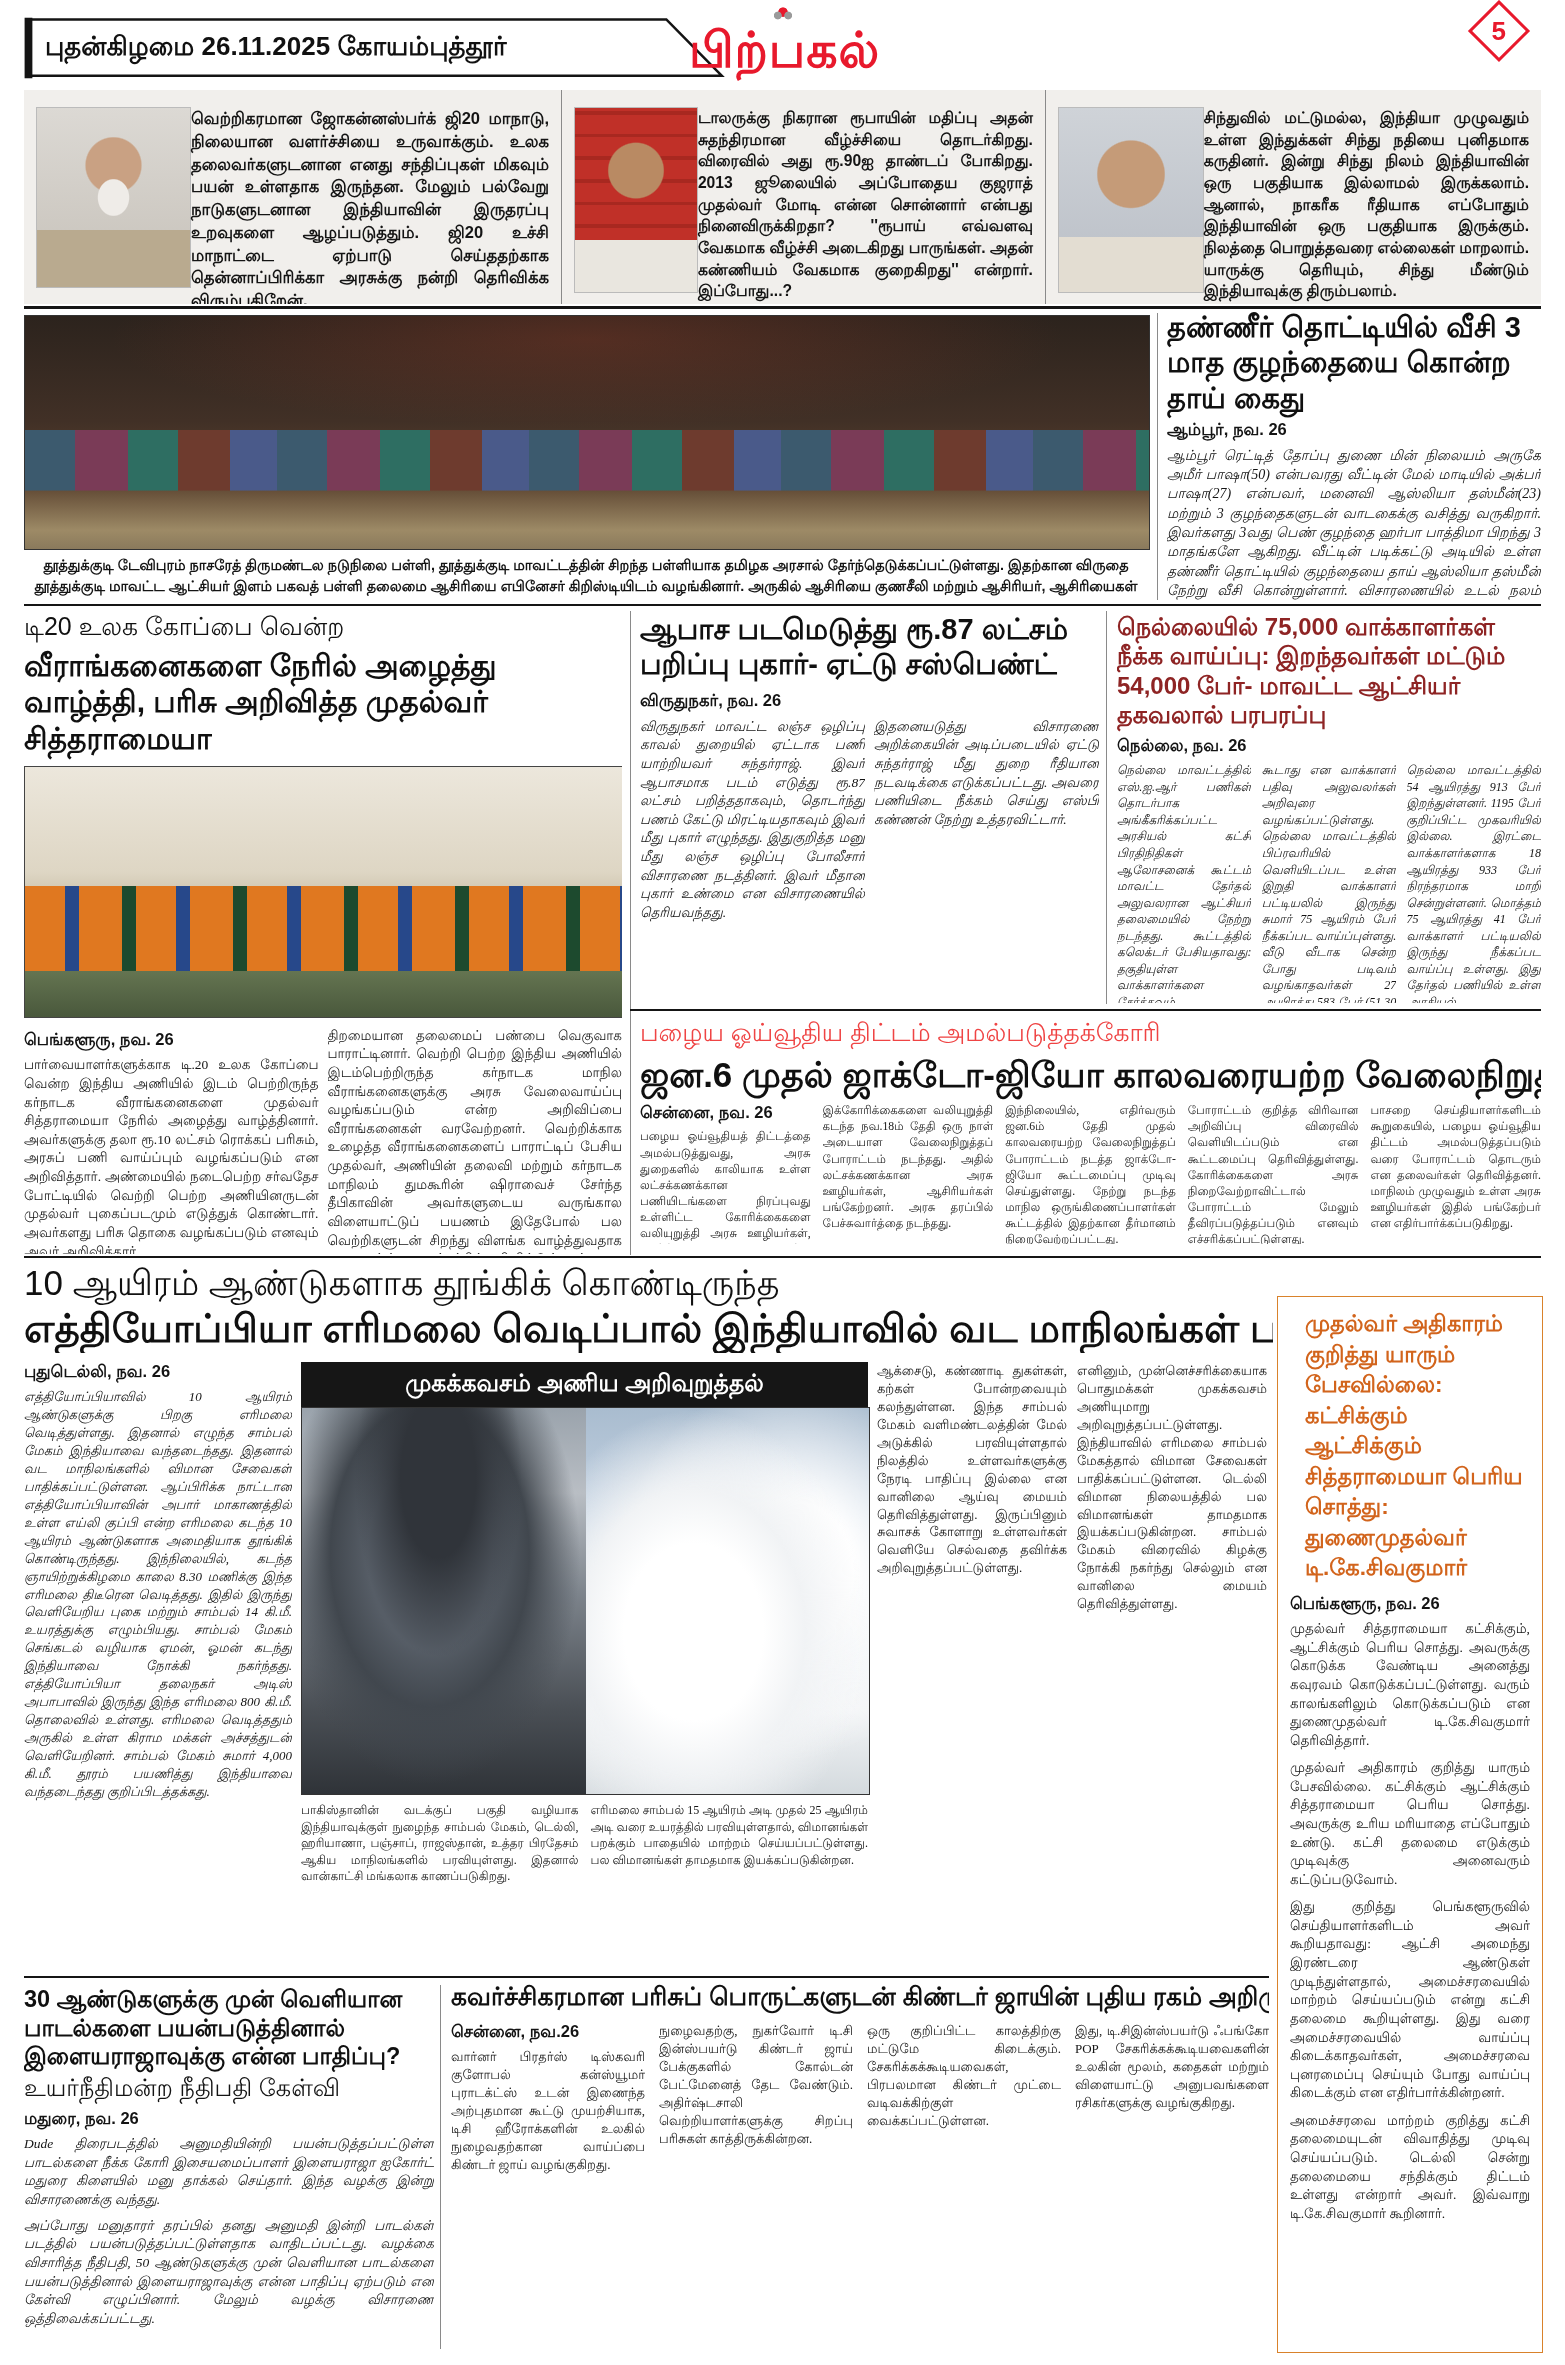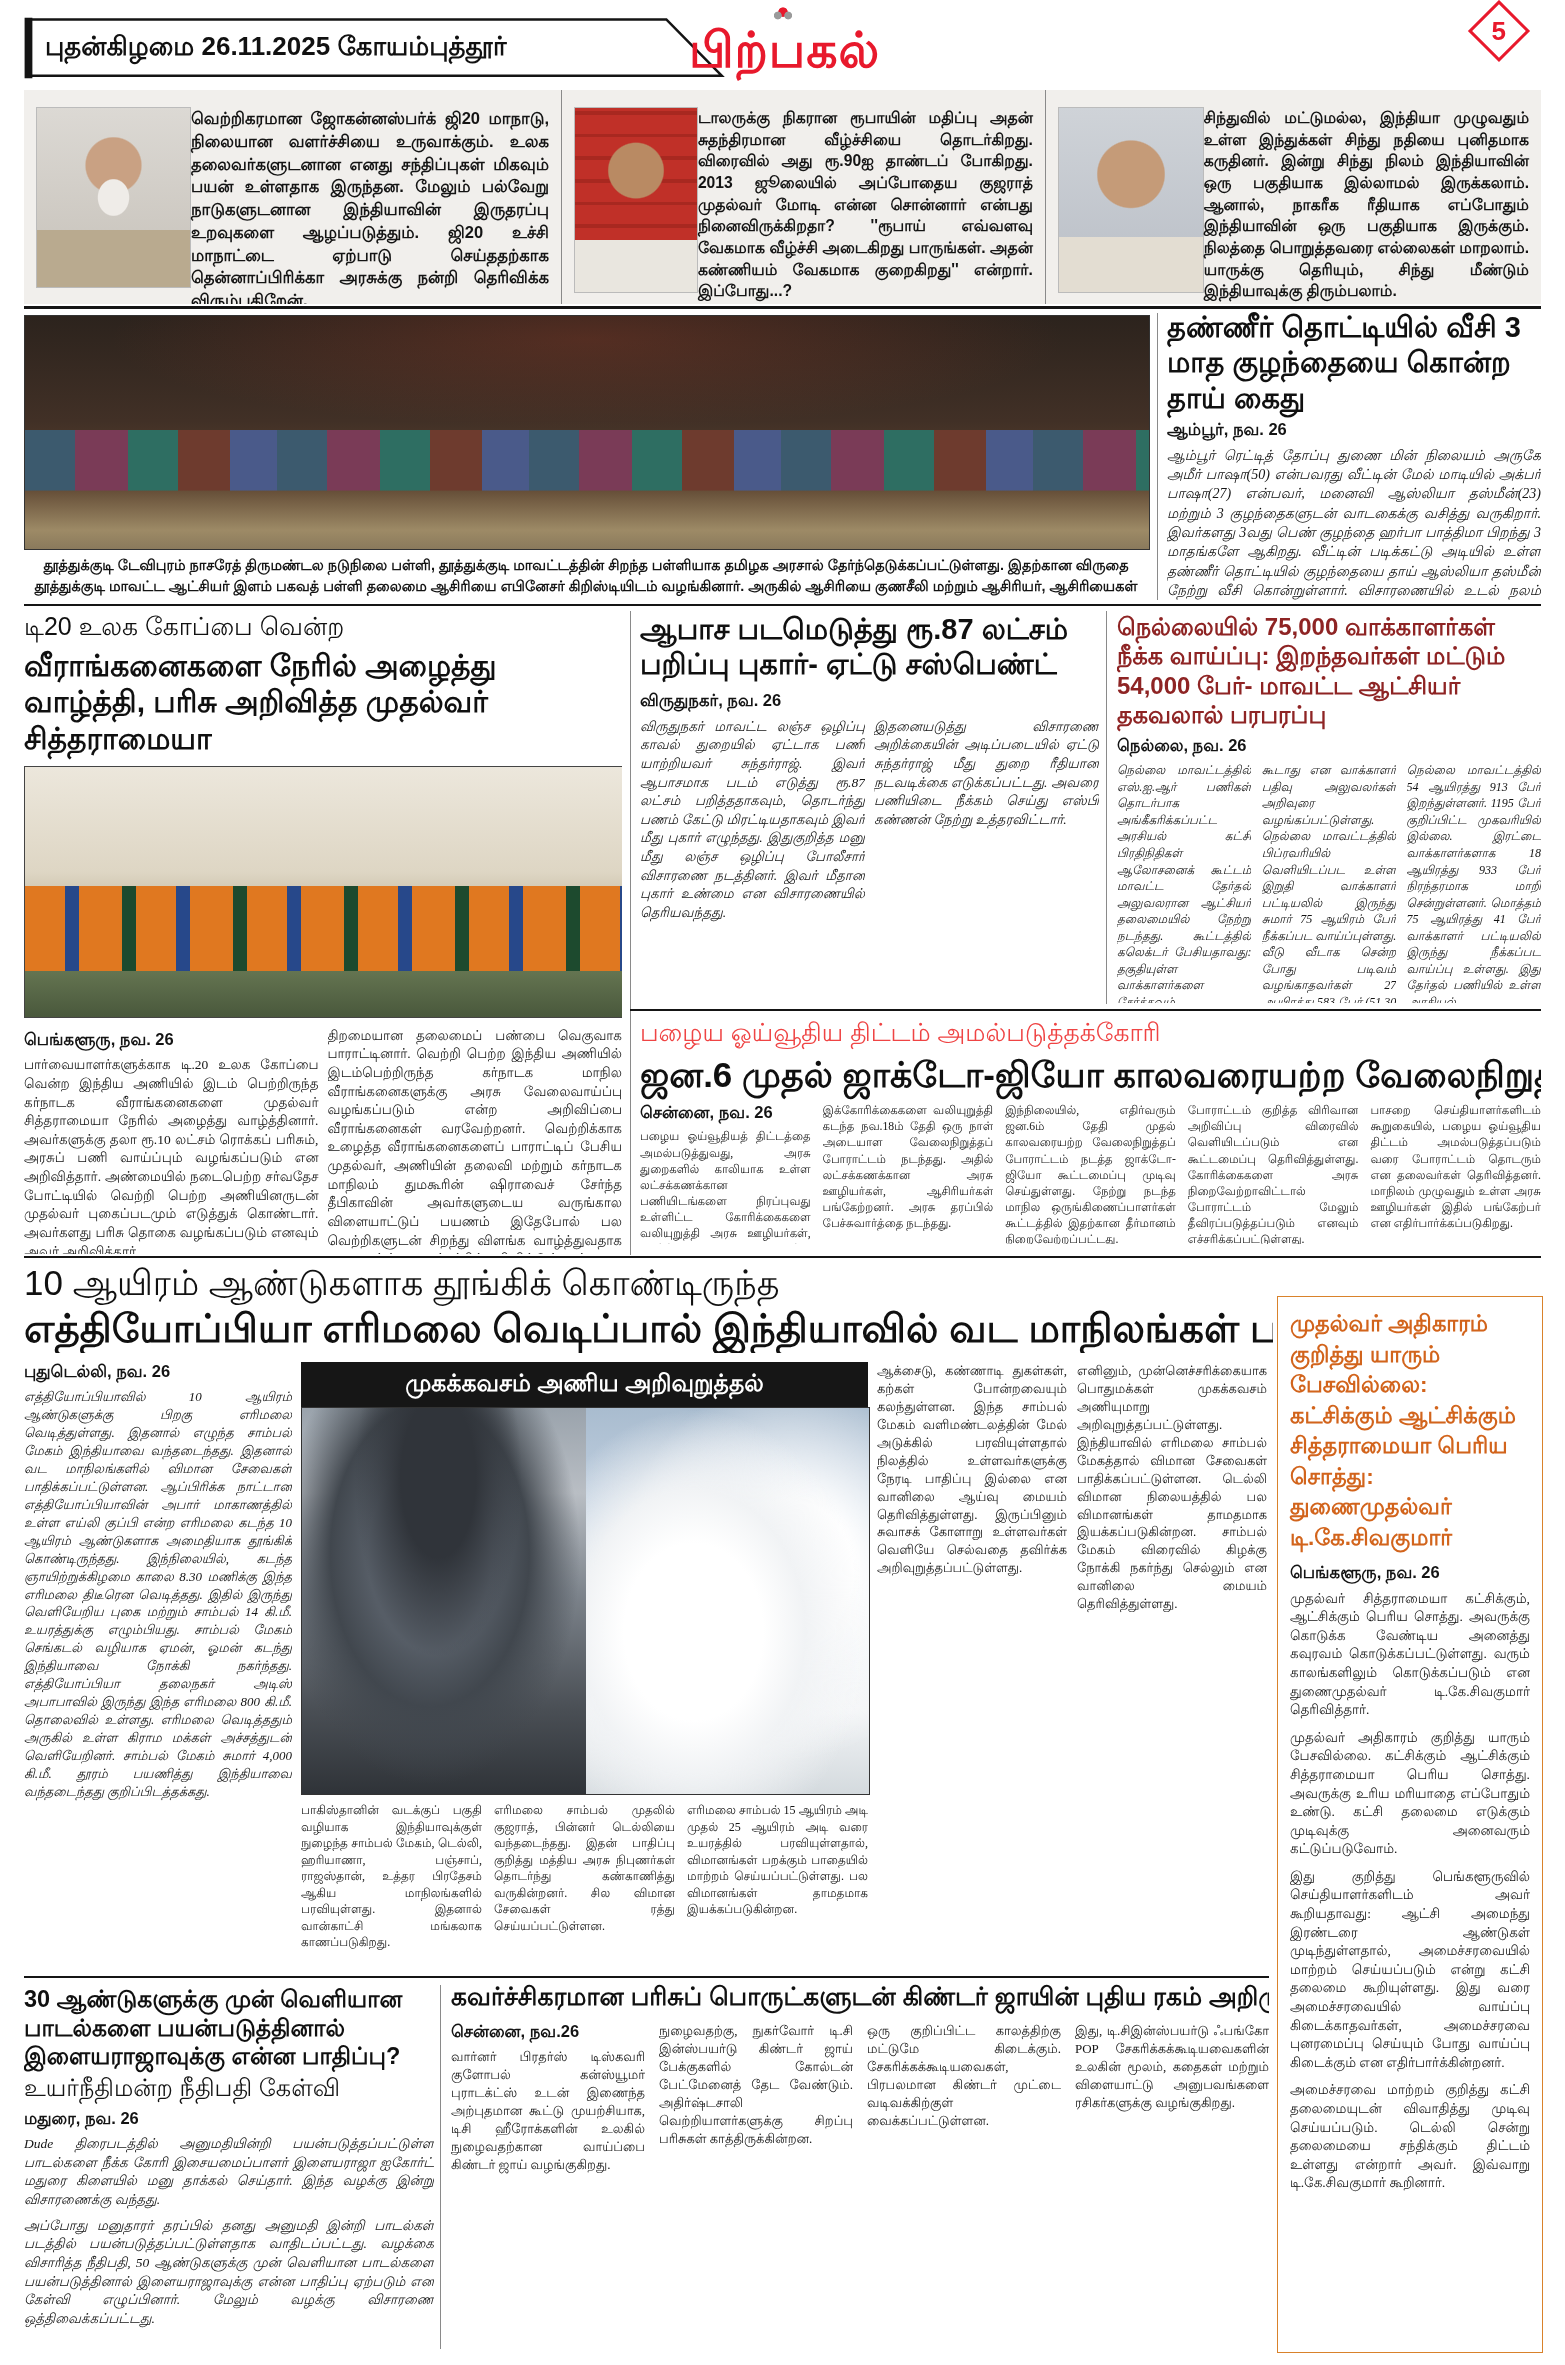--- a/index.html
+++ b/index.html
@@ -213,31 +213,30 @@
   <span>முகக்கவசம் அணிய அறிவுறுத்தல்</span>
 </div>
 
 <div class="abs" style="left:301px;top:1407px;width:567px;height:386px;display:flex;border:0.9px solid #333;">
   <div class="volcano-left" style="width:50%;height:100%;"></div>
   <div class="volcano-right" style="width:50%;height:100%;"></div>
 </div>
 
 <div class="abs cols clip" style="left:301px;top:1802px;width:567px;height:170px;gap:12px;">
   <div class="col bodytxt justify serif" style="font-size:12px;">பாகிஸ்தானின் வடக்குப் பகுதி வழியாக இந்தியாவுக்குள் நுழைந்த சாம்பல் மேகம், டெல்லி, ஹரியாணா, பஞ்சாப், ராஜஸ்தான், உத்தர பிரதேசம் ஆகிய மாநிலங்களில் பரவியுள்ளது. இதனால் வான்காட்சி மங்கலாக காணப்படுகிறது.</div>
-  <div class="col bodytxt justify serif" style="font-size:12px;">எரிமலை சாம்பல் முதலில் குஜராத், பின்னர் டெல்லியை வந்தடைந்தது. இதன் பாதிப்பு குறித்து மத்திய அரசு நிபுணர்கள் தொடர்ந்து கண்காணித்து வருகின்றனர். சில விமான சேவைகள் ரத்து செய்யப்பட்டுள்ளன.</div>
   <div class="col bodytxt justify serif" style="font-size:12px;">எரிமலை சாம்பல் 15 ஆயிரம் அடி முதல் 25 ஆயிரம் அடி வரை உயரத்தில் பரவியுள்ளதால், விமானங்கள் பறக்கும் பாதையில் மாற்றம் செய்யப்பட்டுள்ளது. பல விமானங்கள் தாமதமாக இயக்கப்படுகின்றன.</div>
 </div>
 
 <div class="abs clip bodytxt justify serif" style="left:877px;top:1362px;width:190px;height:611px;font-size:13px;">ஆக்சைடு, கண்ணாடி துகள்கள், கற்கள் போன்றவையும் கலந்துள்ளன. இந்த சாம்பல் மேகம் வளிமண்டலத்தின் மேல் அடுக்கில் பரவியுள்ளதால் நிலத்தில் உள்ளவர்களுக்கு நேரடி பாதிப்பு இல்லை என வானிலை ஆய்வு மையம் தெரிவித்துள்ளது. இருப்பினும் சுவாசக் கோளாறு உள்ளவர்கள் வெளியே செல்வதை தவிர்க்க அறிவுறுத்தப்பட்டுள்ளது.</div>
 <div class="abs clip bodytxt justify serif" style="left:1077px;top:1362px;width:190px;height:611px;font-size:13px;">எனினும், முன்னெச்சரிக்கையாக பொதுமக்கள் முகக்கவசம் அணியுமாறு அறிவுறுத்தப்பட்டுள்ளது. இந்தியாவில் எரிமலை சாம்பல் மேகத்தால் விமான சேவைகள் பாதிக்கப்பட்டுள்ளன. டெல்லி விமான நிலையத்தில் பல விமானங்கள் தாமதமாக இயக்கப்படுகின்றன. சாம்பல் மேகம் விரைவில் கிழக்கு நோக்கி நகர்ந்து செல்லும் என வானிலை மையம் தெரிவித்துள்ளது.</div>
 
 <div class="abs rule" style="left:24px;top:1976px;width:1245px;height:1.7px;"></div>
 
 <div class="abs orangebox clip" style="left:1277px;top:1296px;width:240px;height:1031px;">
-  <div class="hl orange" style="font-size:22.6px;line-height:1.35;">முதல்வர் அதிகாரம் குறித்து யாரும் பேசவில்லை: கட்சிக்கும் ஆட்சிக்கும் சித்தராமையா பெரிய சொத்து: துணைமுதல்வர் டி.கே.சிவகுமார்</div>
+  <div class="hl orange" style="font-size:22.6px;line-height:1.35;margin-left:15px;">முதல்வர் அதிகாரம் குறித்து யாரும் பேசவில்லை: கட்சிக்கும் ஆட்சிக்கும் சித்தராமையா பெரிய சொத்து: துணைமுதல்வர் டி.கே.சிவகுமார்</div>
   <div class="dateline" style="margin-top:10.4px;">பெங்களூரு, நவ. 26</div>
   <div class="bodytxt justify serif" style="font-size:13.5px;">முதல்வர் சித்தராமையா கட்சிக்கும், ஆட்சிக்கும் பெரிய சொத்து. அவருக்கு கொடுக்க வேண்டிய அனைத்து கவுரவம் கொடுக்கப்பட்டுள்ளது. வரும் காலங்களிலும் கொடுக்கப்படும் என துணைமுதல்வர் டி.கே.சிவகுமார் தெரிவித்தார்.</div>
   <div class="bodytxt justify serif" style="font-size:13.5px;margin-top:8.7px;">முதல்வர் அதிகாரம் குறித்து யாரும் பேசவில்லை. கட்சிக்கும் ஆட்சிக்கும் சித்தராமையா பெரிய சொத்து. அவருக்கு உரிய மரியாதை எப்போதும் உண்டு. கட்சி தலைமை எடுக்கும் முடிவுக்கு அனைவரும் கட்டுப்படுவோம்.</div>
   <div class="bodytxt justify serif" style="font-size:13.5px;margin-top:8.7px;">இது குறித்து பெங்களூருவில் செய்தியாளர்களிடம் அவர் கூறியதாவது: ஆட்சி அமைந்து இரண்டரை ஆண்டுகள் முடிந்துள்ளதால், அமைச்சரவையில் மாற்றம் செய்யப்படும் என்று கட்சி தலைமை கூறியுள்ளது. இது வரை அமைச்சரவையில் வாய்ப்பு கிடைக்காதவர்கள், அமைச்சரவை புனரமைப்பு செய்யும் போது வாய்ப்பு கிடைக்கும் என எதிர்பார்க்கின்றனர்.</div>
   <div class="bodytxt justify serif" style="font-size:13.5px;margin-top:8.7px;">அமைச்சரவை மாற்றம் குறித்து கட்சி தலைமையுடன் விவாதித்து முடிவு செய்யப்படும். டெல்லி சென்று தலைமையை சந்திக்கும் திட்டம் உள்ளது என்றார் அவர். இவ்வாறு டி.கே.சிவகுமார் கூறினார்.</div>
 </div>
 
 <div class="abs clip" style="left:24px;top:1985px;width:410px;height:365px;">
   <div class="hl" style="font-size:23.5px;">30 ஆண்டுகளுக்கு முன் வெளியான பாடல்களை பயன்படுத்தினால் இளையராஜாவுக்கு என்ன பாதிப்பு?</div>
   <div style="font-size:24px;margin-top:3.5px;">உயர்நீதிமன்ற நீதிபதி கேள்வி</div>

